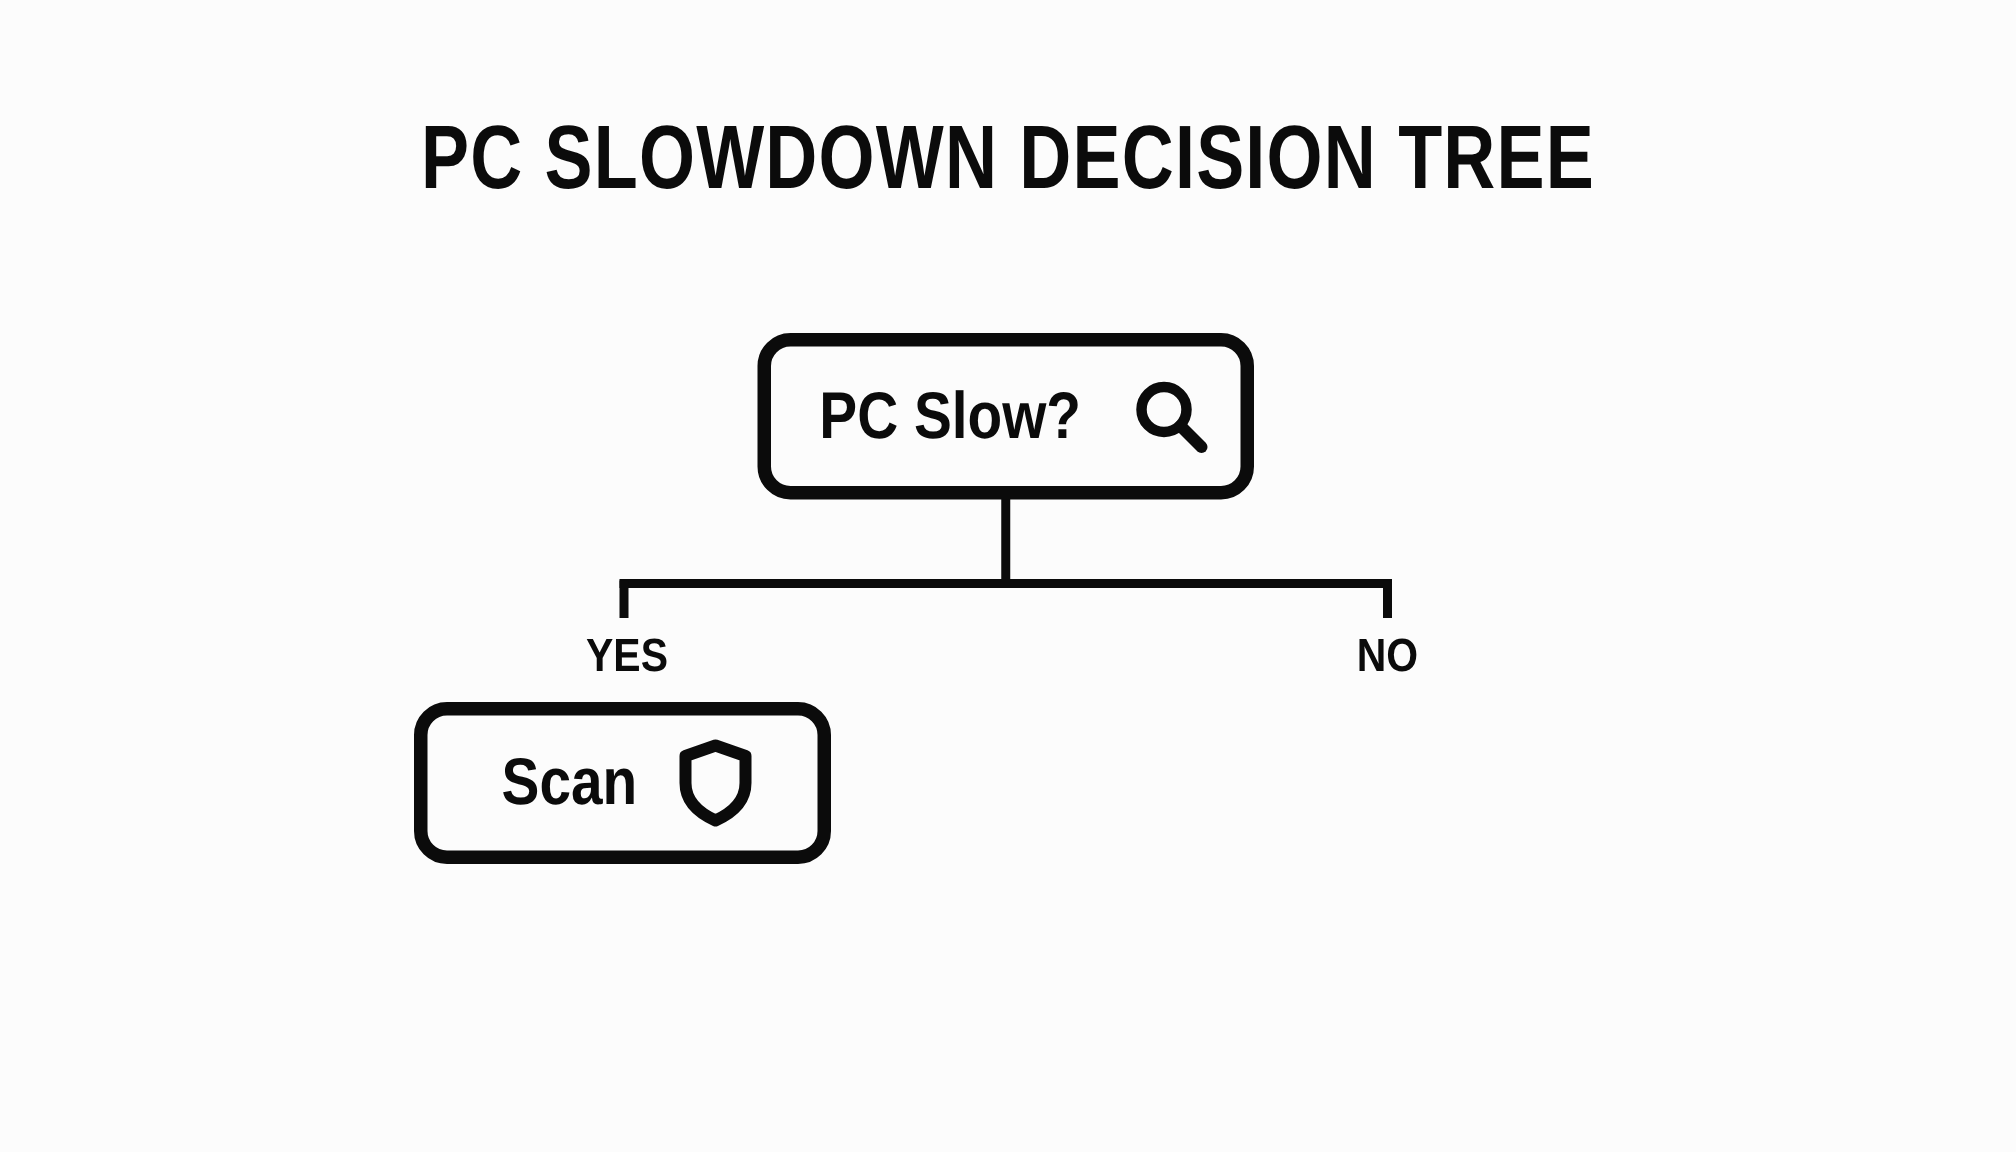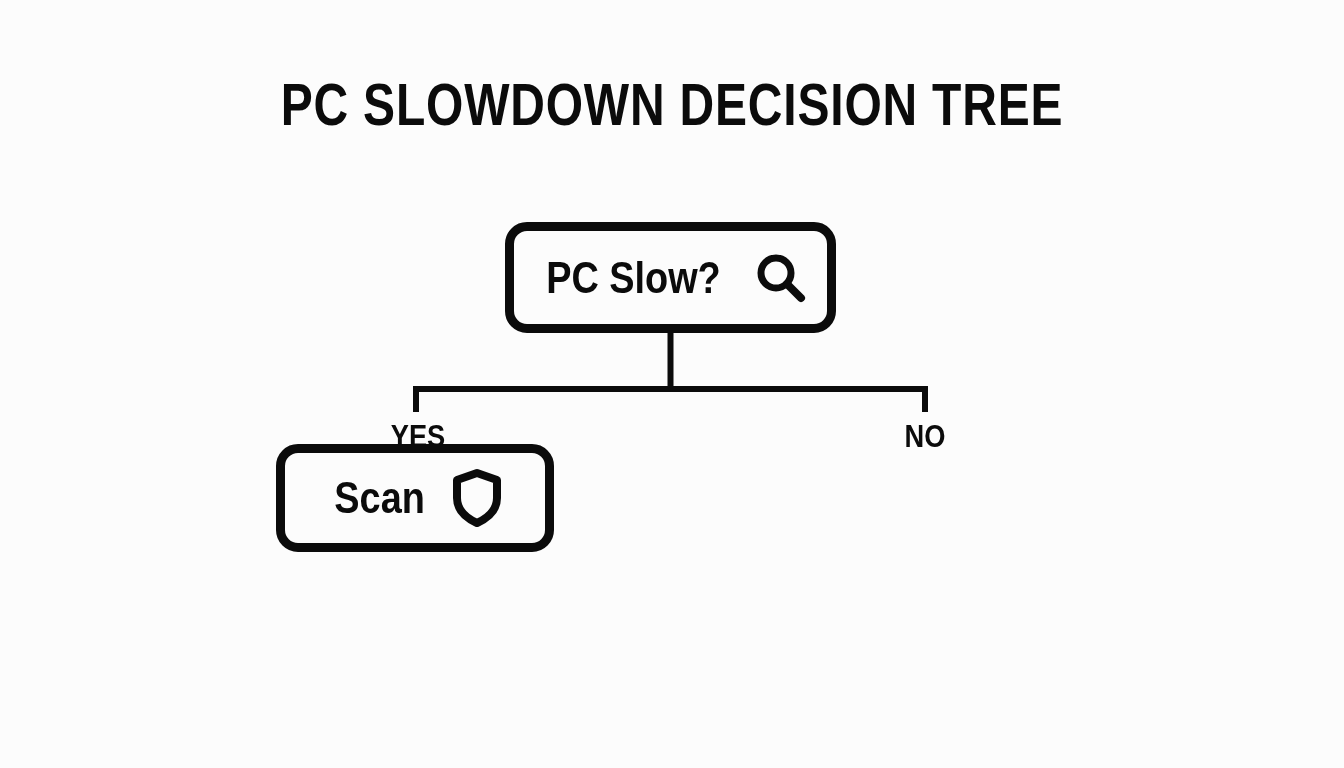--- a/index.html
+++ b/index.html
@@ -84,21 +84,21 @@
   
   #node-root {
     left: 505px;
     top: 222px;
     width: 331px;
     height: 111px;
   }
   
   #node-yes {
     left: 276px;
-    top: 444px;
+    top: 468px;
     width: 278px;
     height: 108px;
   }
   
   #node-no {
     left: 785px;
     top: 468px;
     width: 279px;
     height: 108px;
   }

